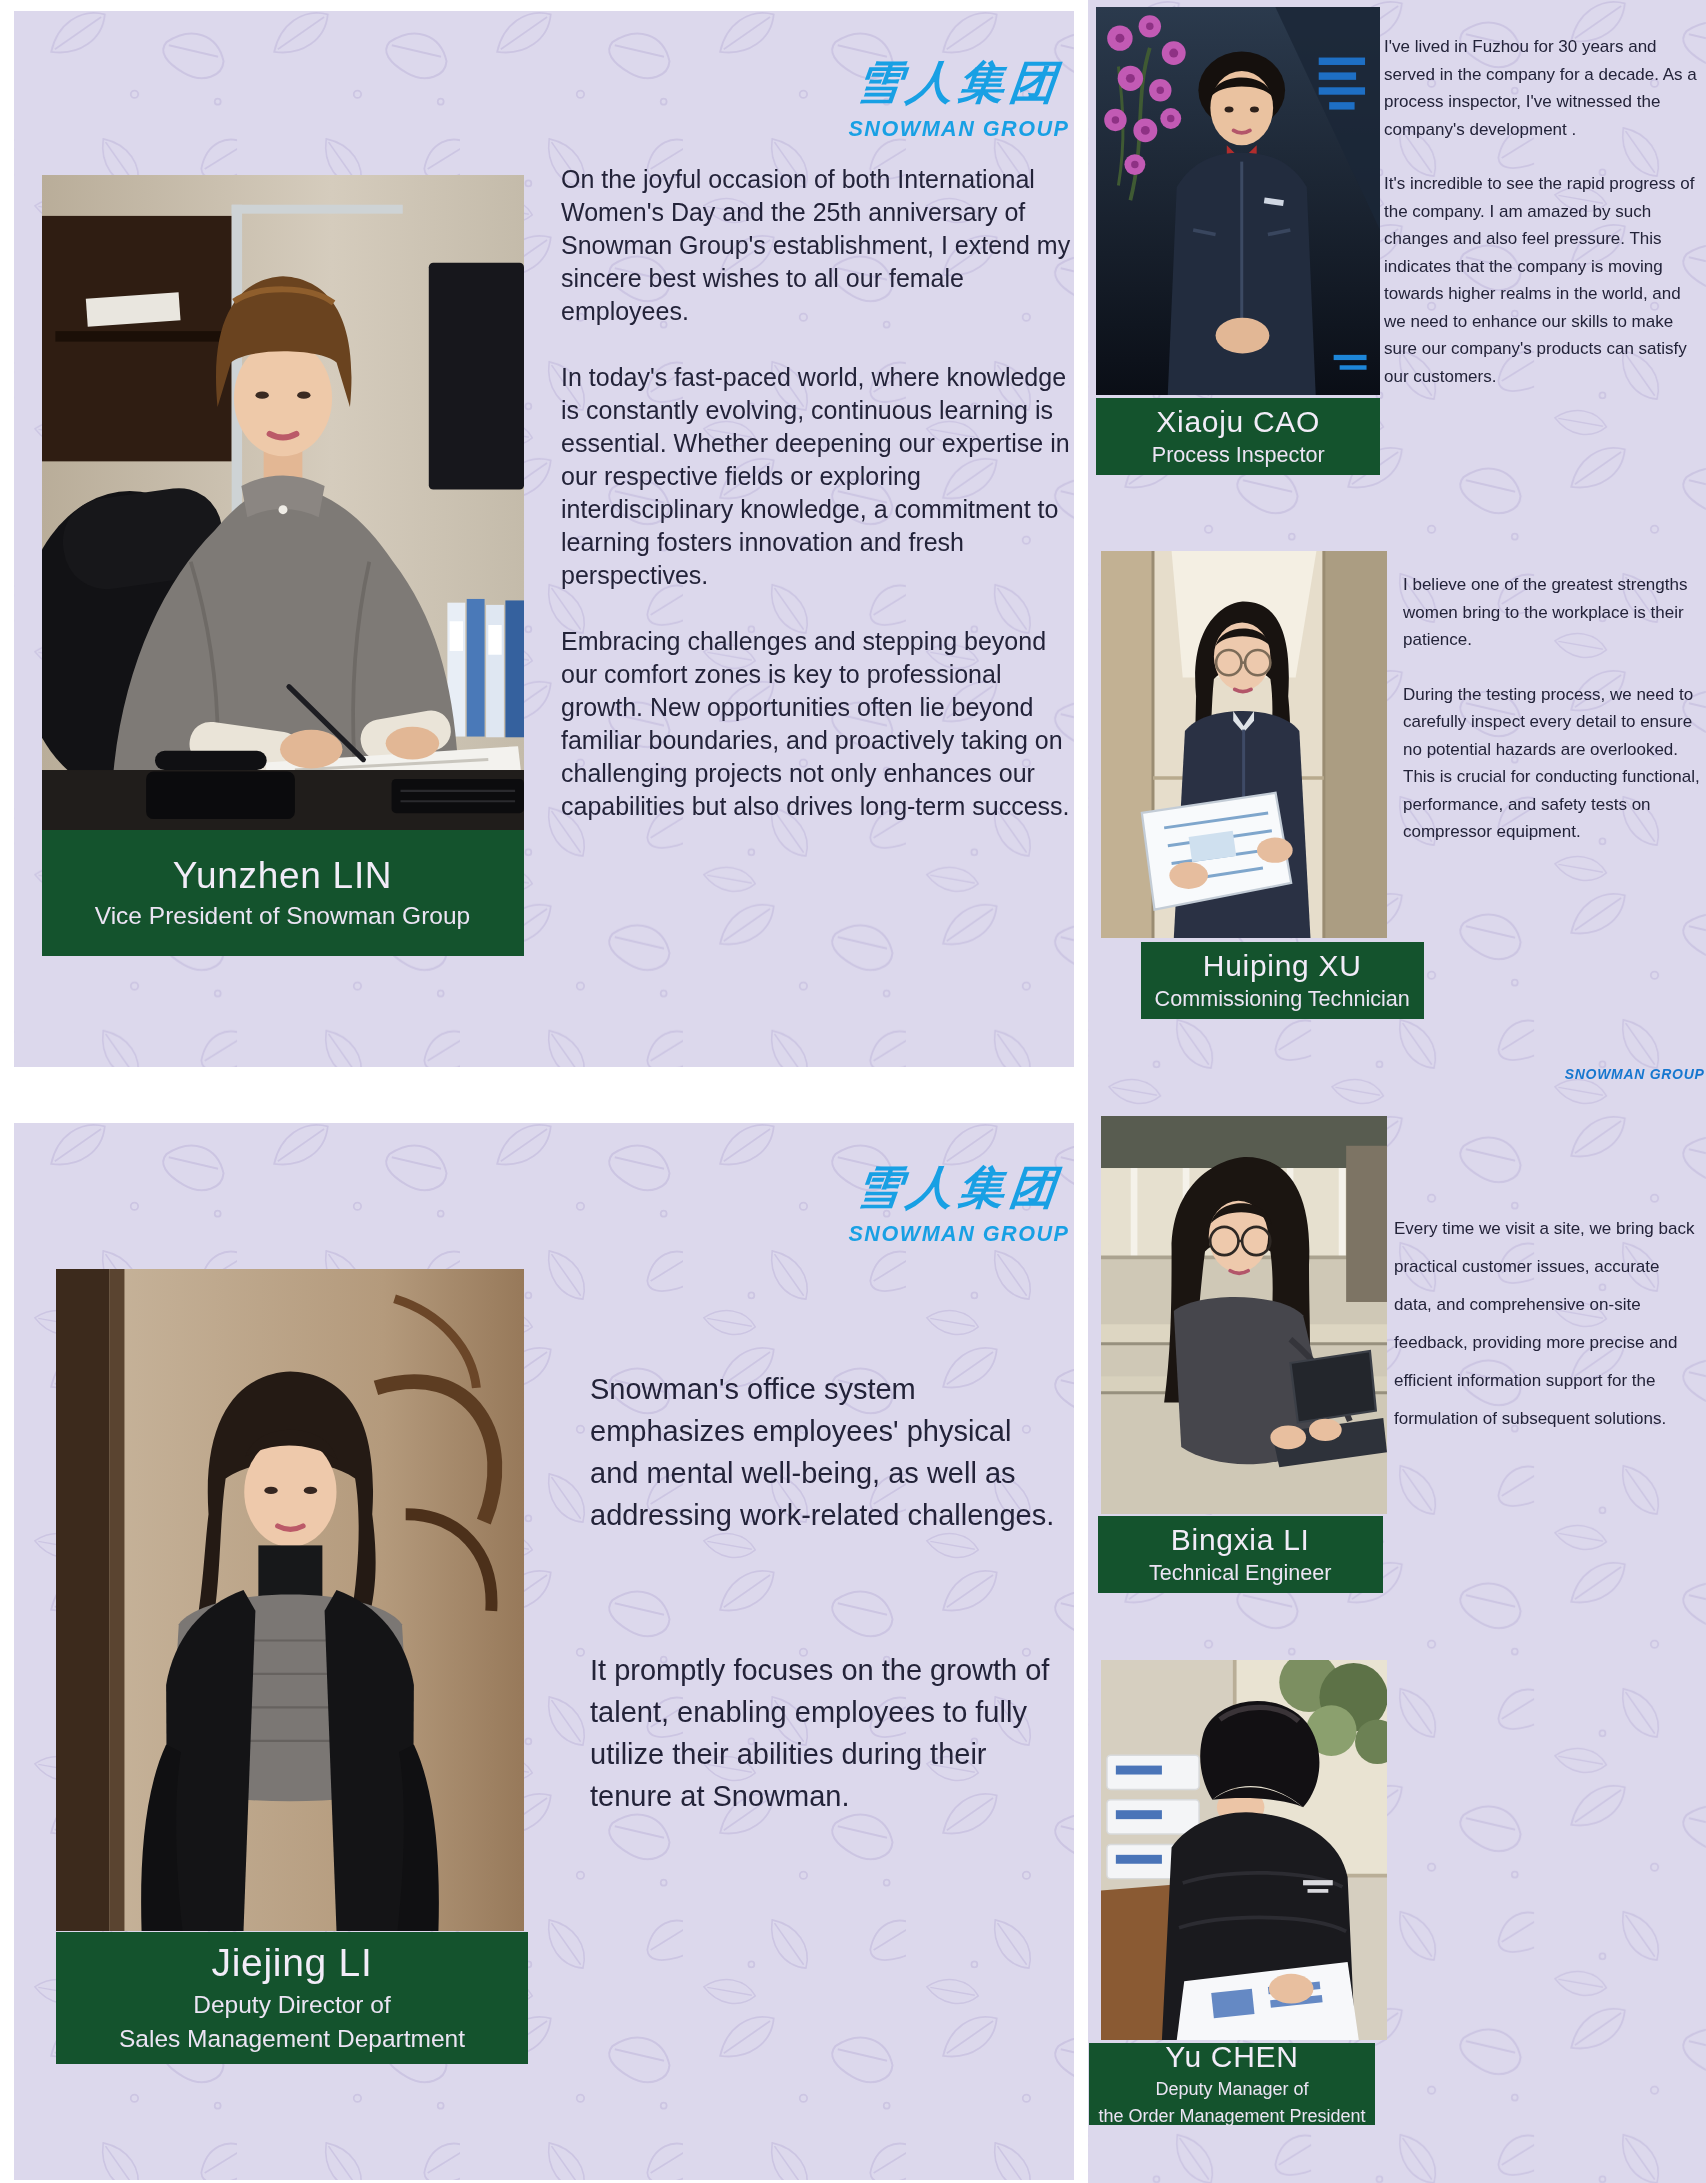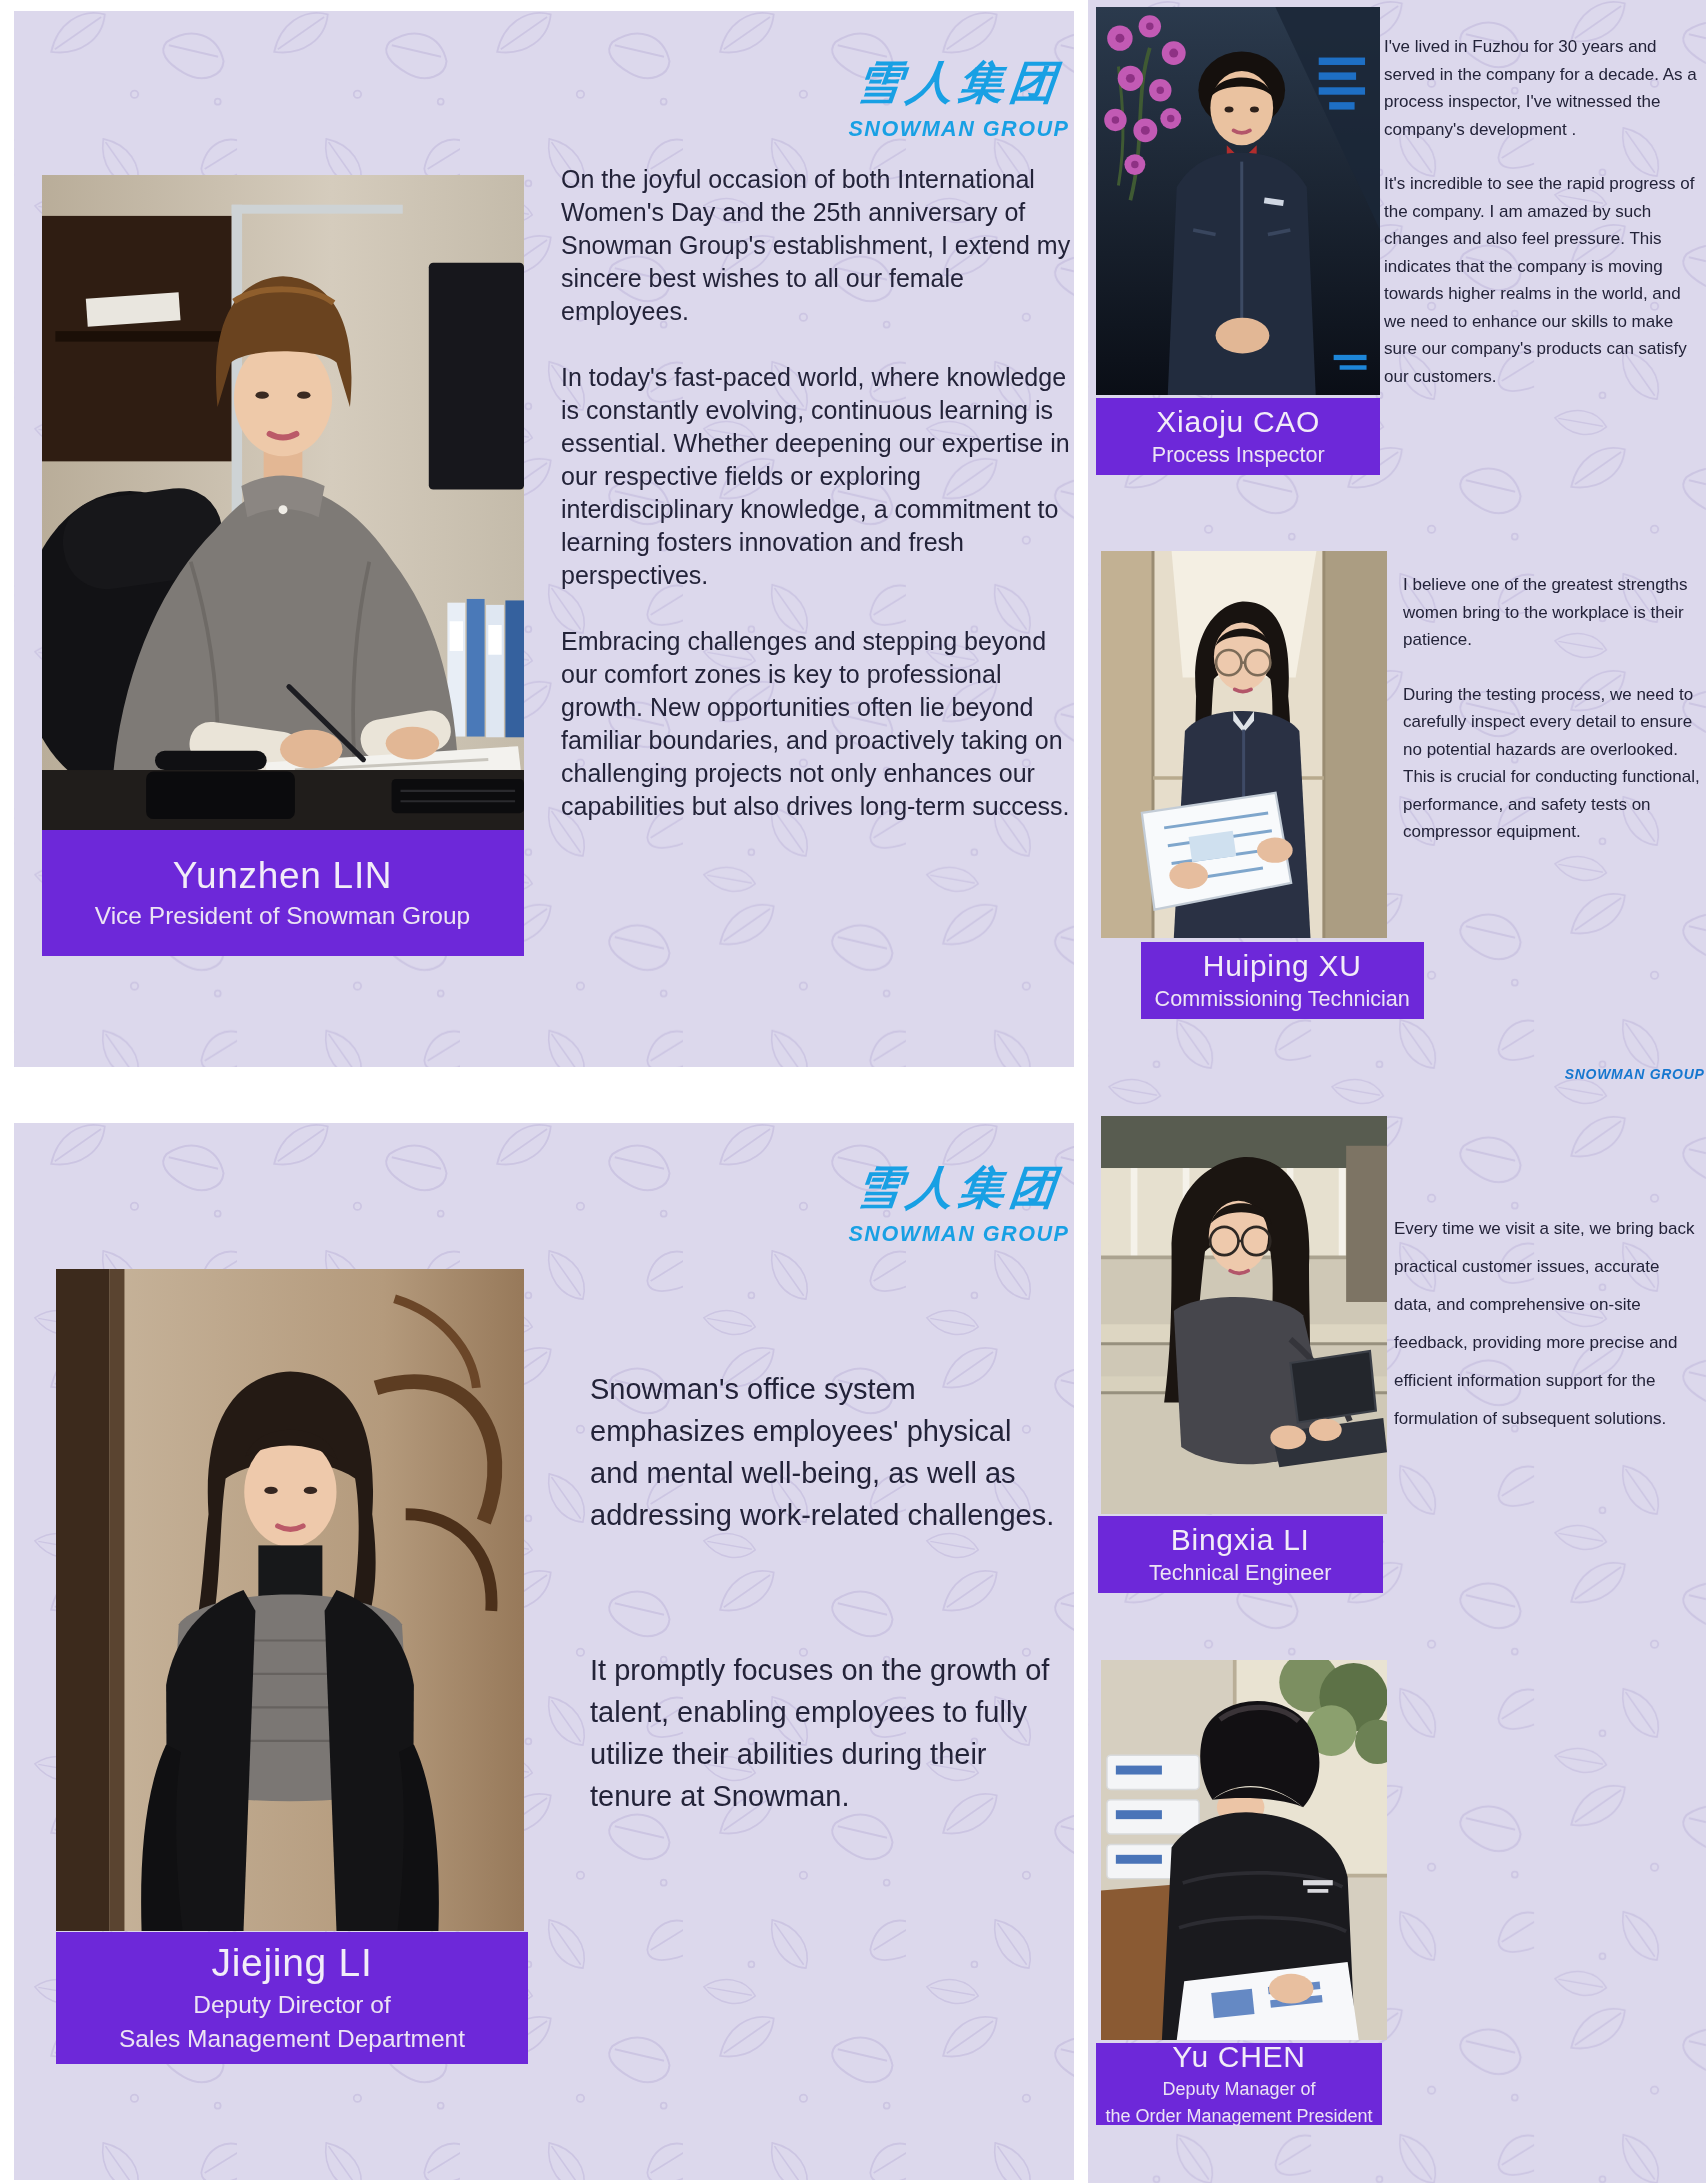--- a/index.html
+++ b/index.html
@@ -2,21 +2,21 @@
 <html style="font-size:12px"><head>
 <meta charset="utf-8">
 <style>
   html,body{margin:0;padding:0;background:#ffffff;}
   body{width:1706px;height:2183px;position:relative;font-family:"Liberation Sans",sans-serif;overflow:hidden;}
   .panel{position:absolute;background:#dcd8ec;overflow:hidden;}
   .rightcol{position:absolute;left:1088px;top:0;width:618px;height:2183px;background:#dcd8ec;overflow:hidden;}
   .pattern-layer{position:absolute;inset:0;width:100%;height:100%;pointer-events:none;}
   .photo{position:absolute;overflow:hidden;background:#9a9a9a;}
   .photo svg{display:block;width:100%;height:100%;}
-  .plate{position:absolute;background:#6d28d9;color:#f2ecf8;display:flex;flex-direction:column;align-items:center;justify-content:center;text-align:center;}
+  .plate{position:absolute;background:#14532d;color:#f2ecf8;display:flex;flex-direction:column;align-items:center;justify-content:center;text-align:center;}
   .plate-name{font-size:37px;line-height:1.25;letter-spacing:0.7px;}
   .plate-sub{font-size:24.5px;line-height:1.4;color:#ece4f4;}
   .plate-r .plate-name{font-size:30px;}
   .plate-r .plate-sub{font-size:21.6px;}
   .plate-y .plate-name{font-size:30px;}
   .plate-y .plate-sub{font-size:18px;line-height:1.5;}
   .msg1{position:absolute;font-size:25px;line-height:33px;color:#232339;}
   .msg1 p{margin:0 0 33px 0;}
   .msg2{position:absolute;font-size:29px;line-height:42px;color:#232339;}
   .msg2 p{margin:0 0 113px 0;}
@@ -383,19 +383,19 @@
       </g>
       <polygon points="112,432 332,406 347,511 102,511" fill="#f7f8fa"></polygon>
       <g fill="#6589c4">
         <rect x="150" y="445" width="55" height="34" transform="rotate(-6 177 462)"></rect>
         <rect x="225" y="436" width="70" height="10" transform="rotate(-6 260 441)"></rect>
         <rect x="228" y="454" width="70" height="10" transform="rotate(-6 263 459)"></rect>
       </g>
       <ellipse cx="256" cy="442" rx="30" ry="20" fill="#e8bf9f"></ellipse>
     </svg>
   </div>
-  <div class="plate plate-r plate-y" style="left:8px;top:2043px;width:286px;height:82px;">
+  <div class="plate plate-r plate-y" style="left:1px;top:2043px;width:286px;height:82px;">
     <div class="plate-name">Yu CHEN</div>
     <div class="plate-sub">Deputy Manager of</div>
     <div class="plate-sub">the Order Management President</div>
   </div>
 </aside>
 
 
 </body></html>

